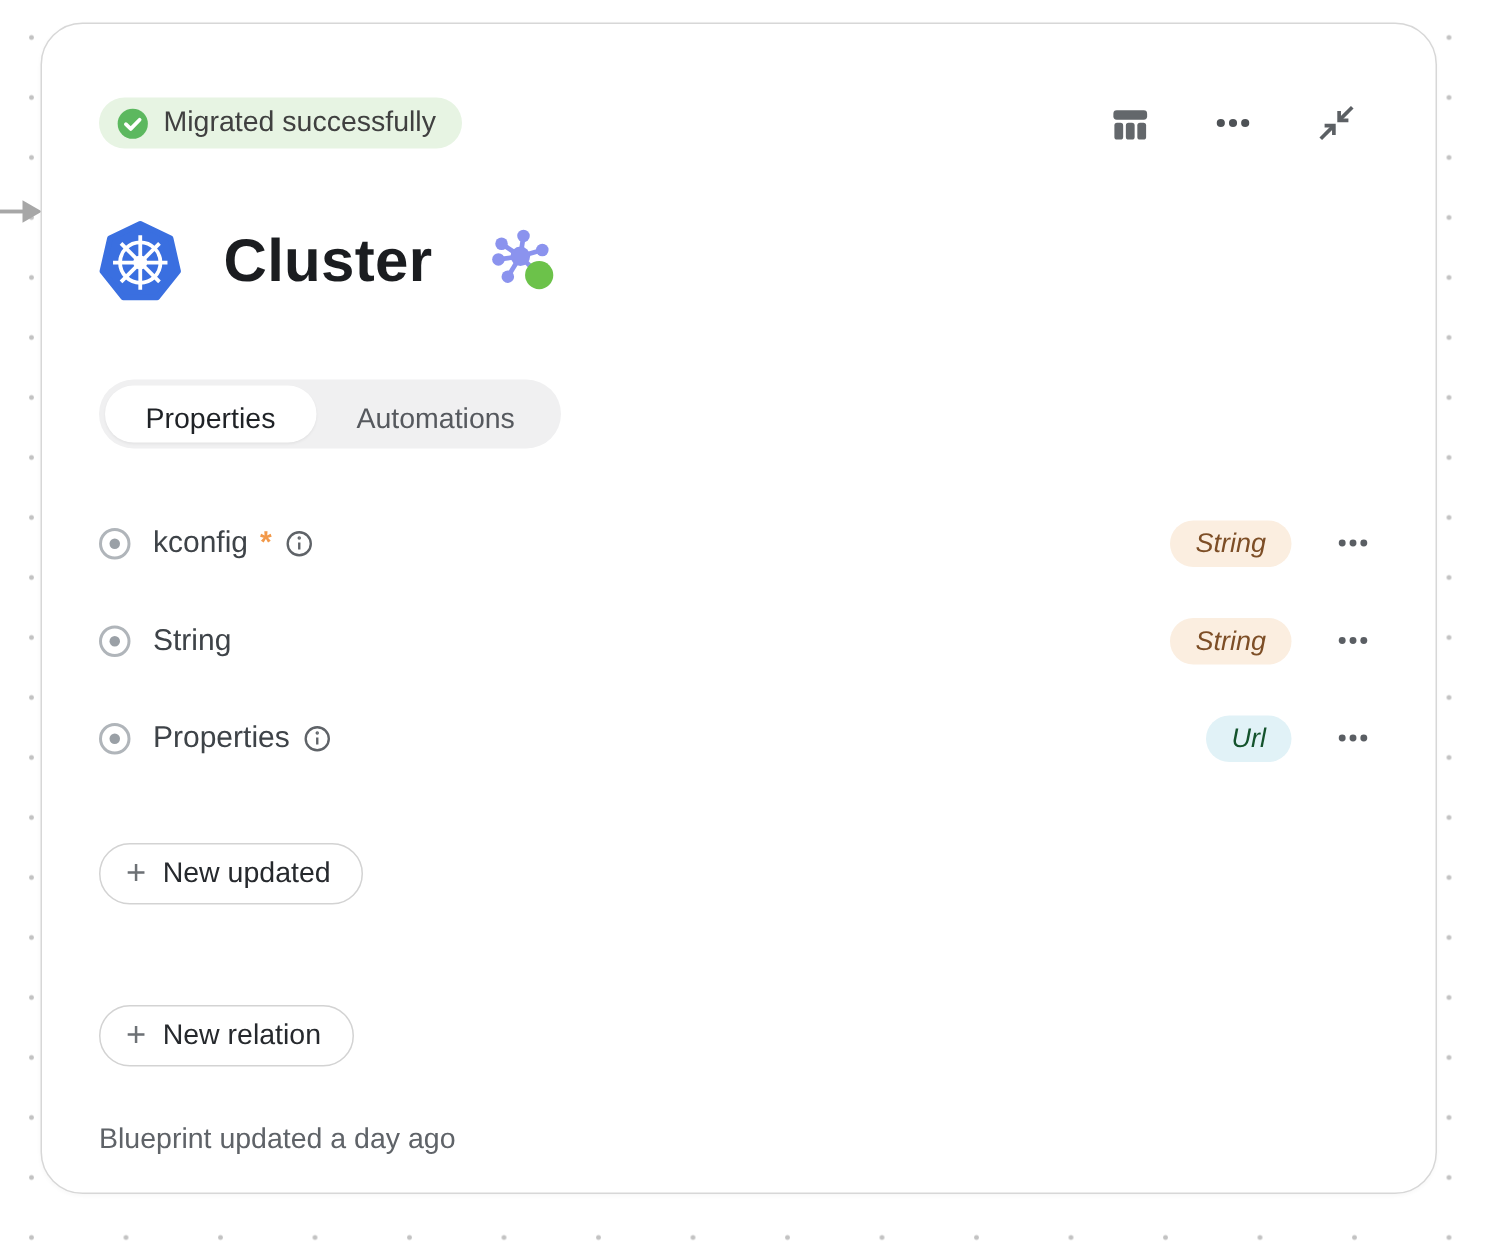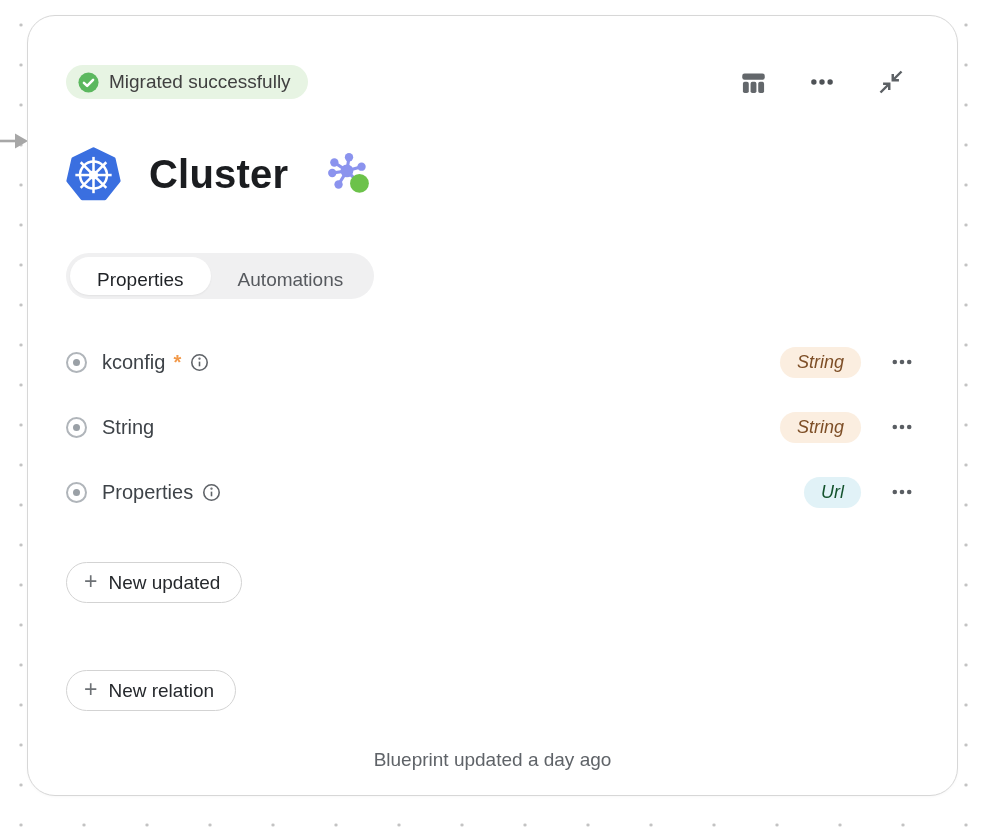--- a/index.html
+++ b/index.html
@@ -62,21 +62,21 @@
   .pill-btn {
     display:inline-flex; align-items:center; gap:11px; height:41px; padding:0 21px 0 17px;
     background:#fff; border:1.5px solid #d3d3d3; border-radius:21px; cursor:pointer;
     font-family:inherit; font-size:19px; color:#26292d;
   }
   .pill-btn .plus { font-size:23px; color:#6d7175; font-weight:400; line-height:1; margin-top:-2px; }
   .new-property { margin-top:25px; }
   .new-relation { display:flex; margin-top:67px; }
   .btn-wrap { display:block; }
 
-  .footer { margin-top:38px; text-align:center; font-size:19px; color:#5f6368; }
+  .footer { margin-top:38px; font-size:19px; color:#5f6368; }
 </style>
 </head>
 <body>
 
 <div class="canvas">
 
   <svg class="edge-arrow" width="28" height="30" viewBox="0 0 28 30">
     <line x1="0" y1="15" x2="16" y2="15" stroke="#a7a7a7" stroke-width="2.6"></line>
     <polygon points="15,7.5 28,15 15,22.5" fill="#a7a7a7"></polygon>
   </svg>

